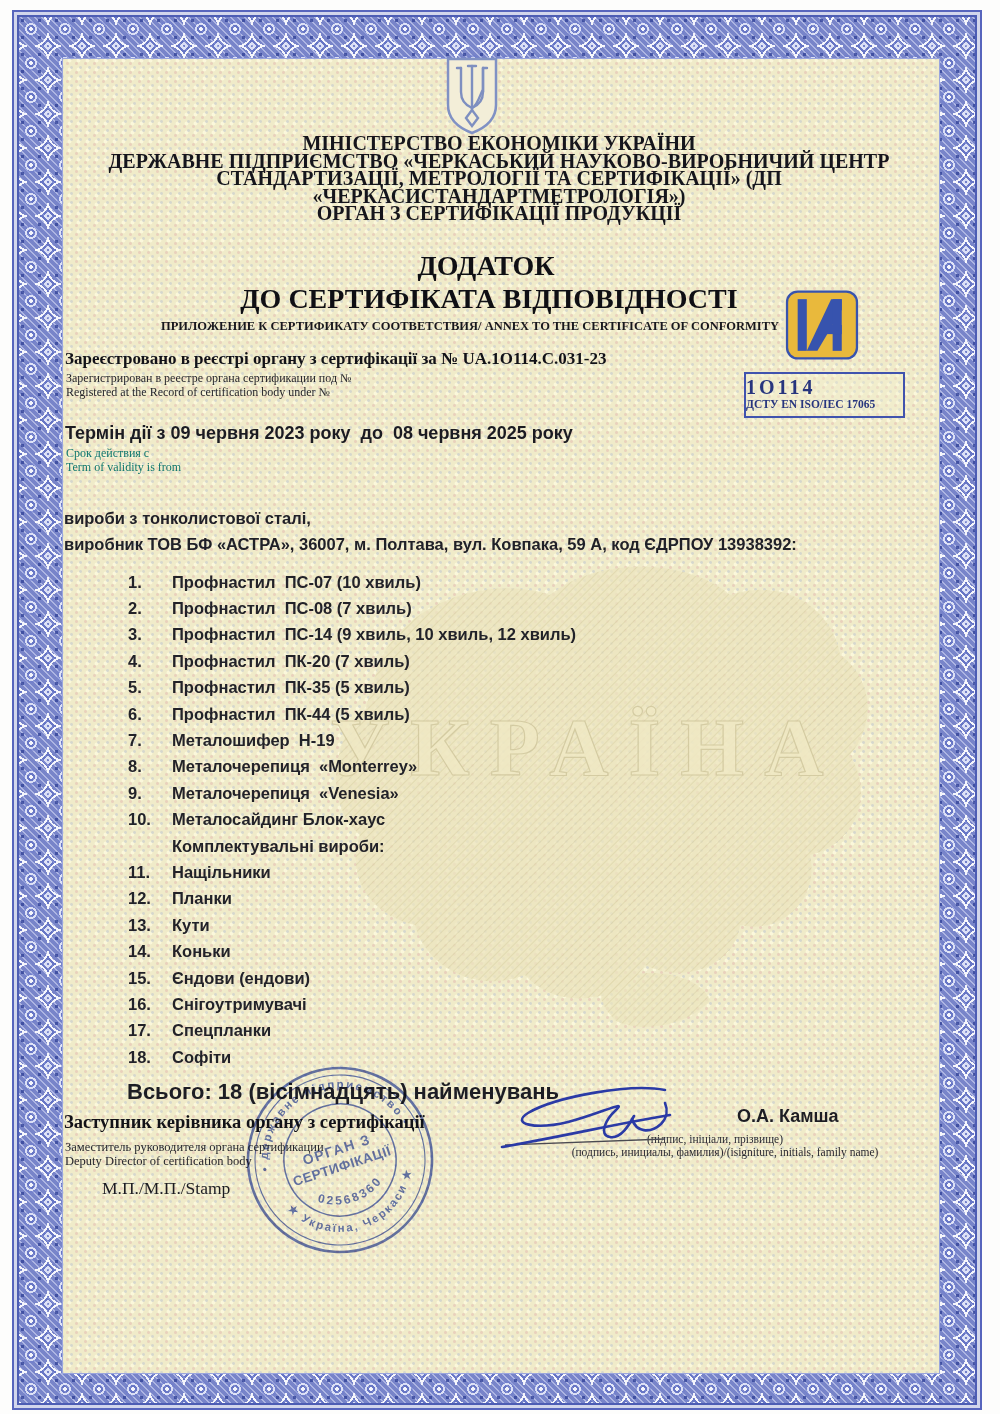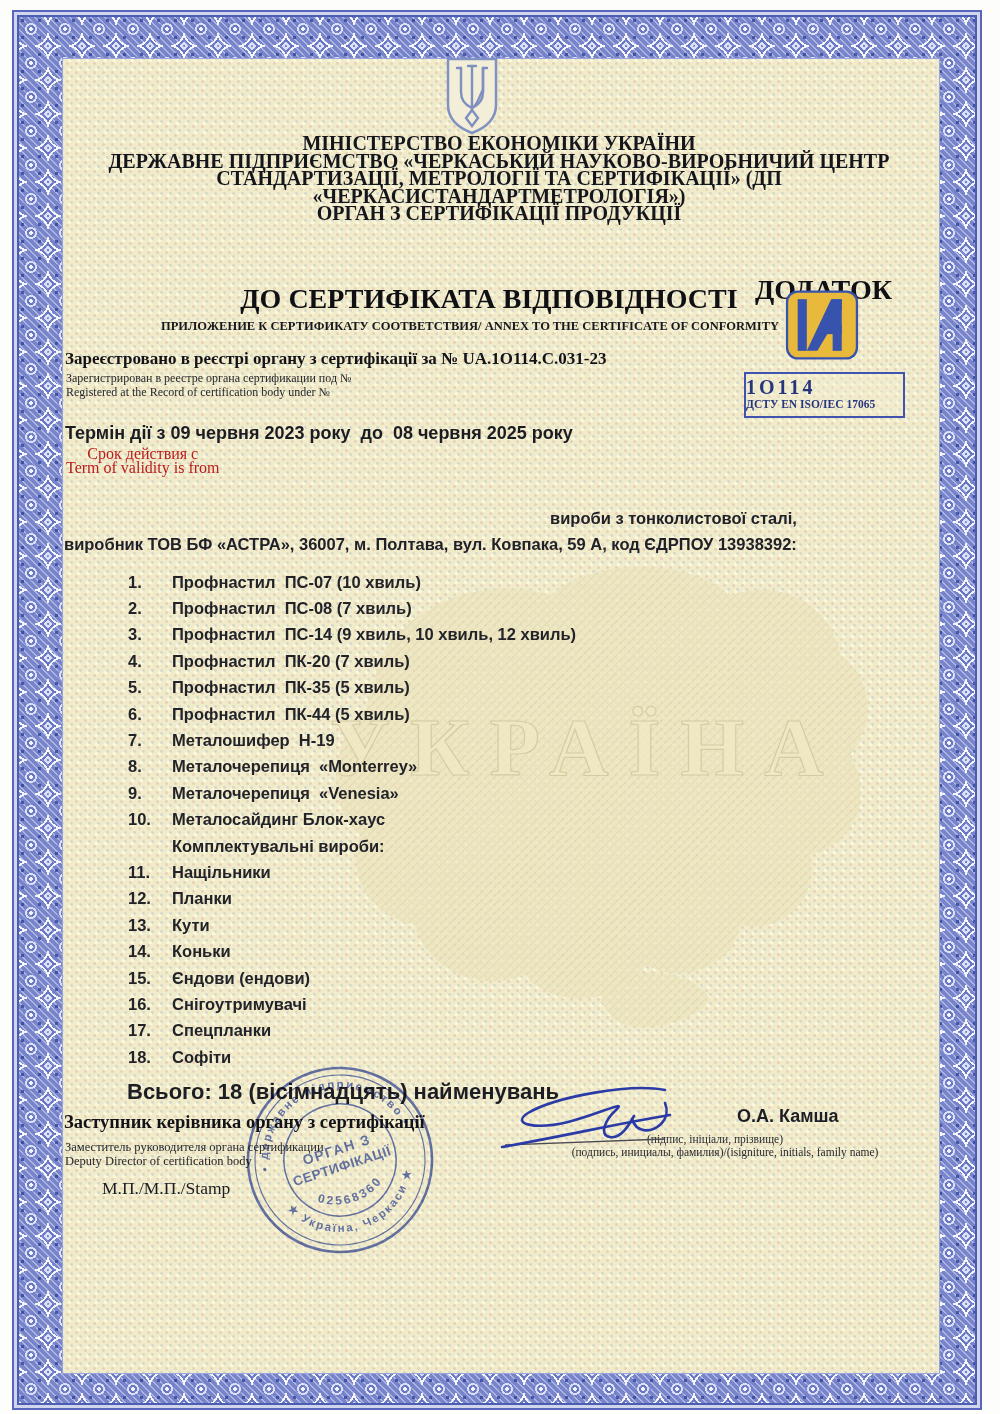--- a/index.html
+++ b/index.html
@@ -27,32 +27,32 @@
       radial-gradient(circle, rgba(252,248,220,.95) 1.6px, transparent 2.3px);
     background-size:9px 9px, 9px 9px, 9px 9px;
     background-position:0 0, 4px 4px, 2px 6px;
     border:1px solid #9aa5dd;}
 
   .content{position:absolute;inset:0;}
   .abs{position:absolute;}
 
   .hdr{left:60px;right:62px;top:135px;text-align:center;font-weight:bold;
        font-size:20px;line-height:17.6px;color:#15151c;}
-  .title1{left:60px;right:108px;top:250px;text-align:right;font-weight:bold;font-size:28px;color:#0f0f14;margin-top:24px;}
+  .title1{left:60px;right:88px;top:250px;text-align:center;font-weight:bold;font-size:28px;color:#0f0f14;}
   .title2{left:60px;right:90px;top:283px;text-align:center;font-weight:bold;font-size:28px;color:#0f0f14;padding-left:8px;}
   .subtitle{left:60px;right:120px;top:319px;text-align:center;font-weight:bold;font-size:12.5px;color:#17171d;}
 
   .reg-main{left:65px;top:349px;font-weight:bold;font-size:17px;color:#121218;}
   .reg-sub{left:66px;top:372px;font-size:12px;line-height:13.5px;color:#26262c;}
   .val-main{left:65px;top:423px;font-family:"Liberation Sans",sans-serif;font-weight:bold;
             font-size:18px;color:#1b1b22;white-space:pre;}
-  .val-sub{left:66px;top:447px;font-size:16px;line-height:13.5px;color:#b91c1c;text-align:center;}
+  .val-sub{left:66px;top:447px;font-size:12px;line-height:13.5px;color:#0f766e;}
 
   .intro{left:64px;top:506px;font-family:"Liberation Sans",sans-serif;font-weight:bold;
-         font-size:16.5px;line-height:25.5px;color:#202028;text-align:right;}
+         font-size:16.5px;line-height:25.5px;color:#202028;}
 
   .plist{left:128px;top:569px;width:640px;}
   .p-row{display:flex;height:26.4px;align-items:center;
          font-family:"Liberation Sans",sans-serif;font-weight:bold;font-size:16.5px;color:#222229;}
   .p-num{width:44px;}
   .p-text{white-space:pre;}
 
   .total{left:127px;top:1079px;font-family:"Liberation Sans",sans-serif;font-weight:bold;
          font-size:22px;color:#1d1d24;}
 

